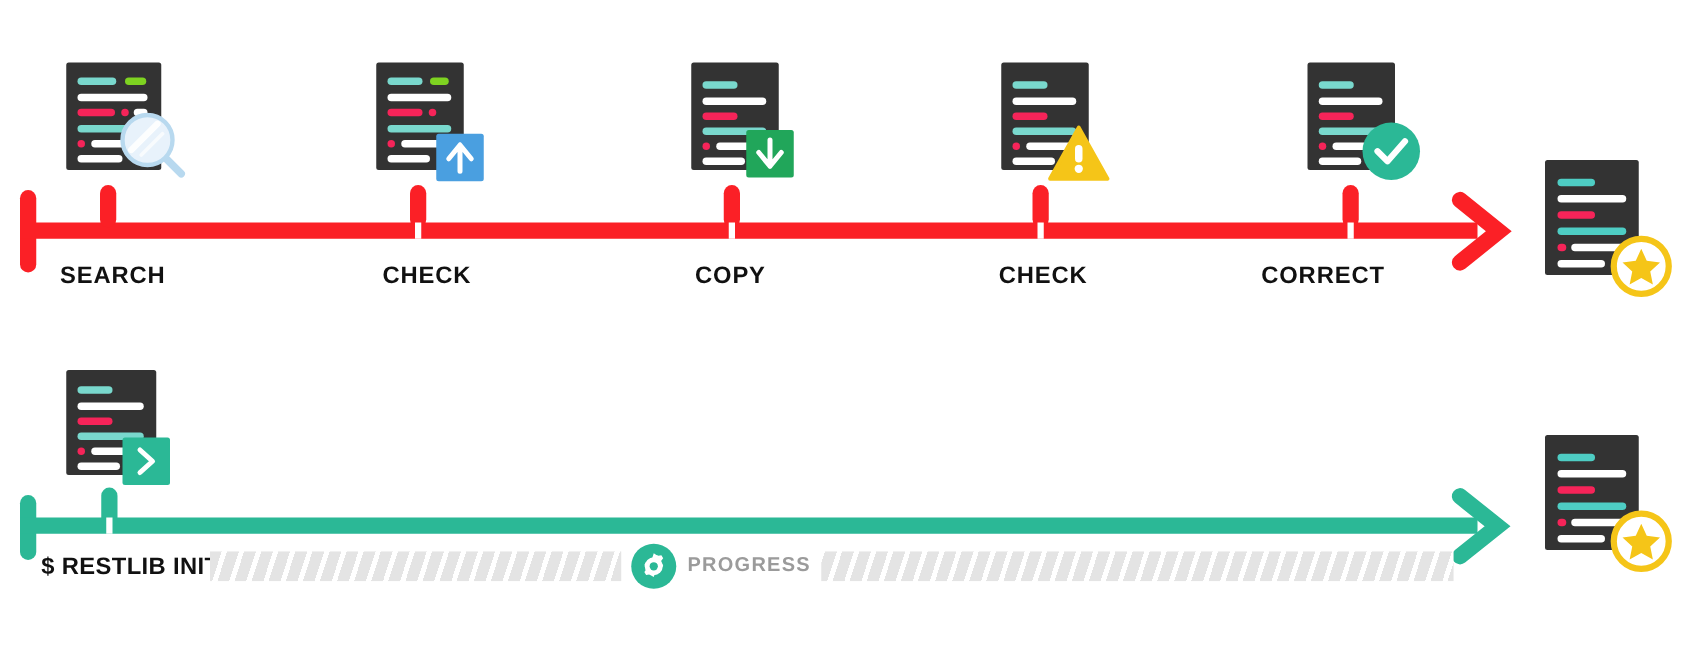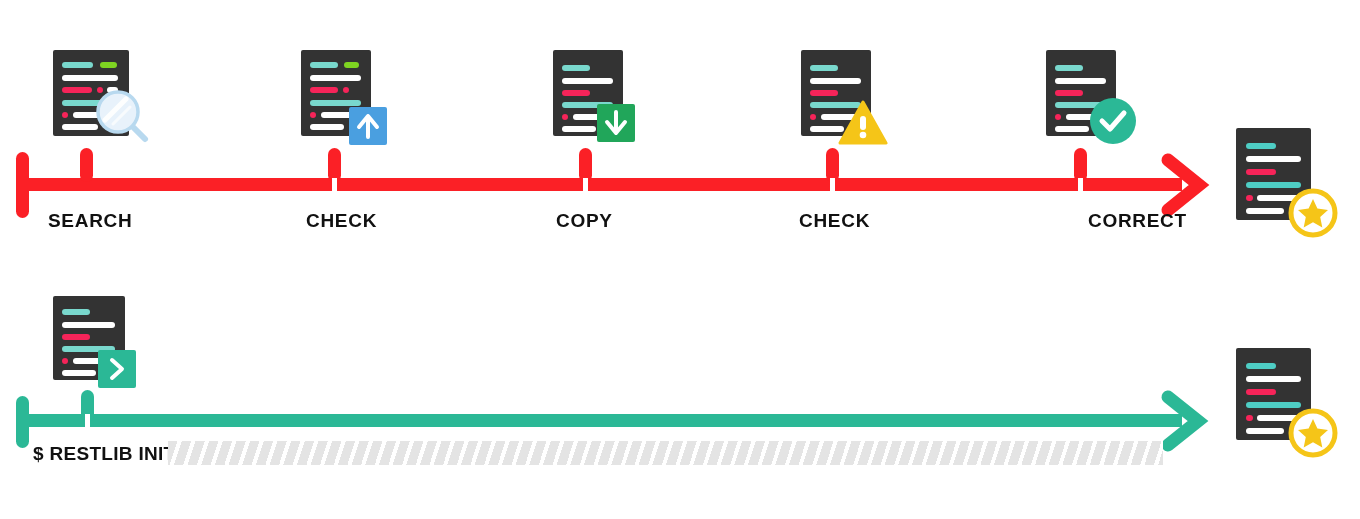--- a/index.html
+++ b/index.html
@@ -238,21 +238,21 @@
   <div class="tl-gap" style="left:1078px; top:178px; width:5px; height:13px;"></div>
 
   <svg class="tl-arrow" style="left:1158px; top:153px;" width="50" height="64" viewBox="0 0 50 64">
     <path d="M10 7 L41 32 L10 57" stroke="#fb2026" stroke-width="13" fill="none" stroke-linecap="round" stroke-linejoin="miter"></path>
   </svg>
 
   <div class="step-label" style="left:48px;  top:210px;">SEARCH</div>
   <div class="step-label" style="left:306px; top:210px;">CHECK</div>
   <div class="step-label" style="left:556px; top:210px;">COPY</div>
   <div class="step-label" style="left:799px; top:210px;text-align:right;">CHECK</div>
-  <div class="step-label" style="left:1088px; top:210px;">CORRECT</div>
+  <div class="step-label" style="left:1009px; top:210px;">CORRECT</div>
 
   <div class="doc" style="left:53px; top:296px; width:72px; height:84px;">
     <div class="ln" style="left:9px; top:13px; width:28px; background:#79d8cd;"></div>
     <div class="ln" style="left:9px; top:26px; width:53px; background:#ffffff;"></div>
     <div class="ln" style="left:9px; top:38px; width:28px; background:#f62459;"></div>
     <div class="ln" style="left:9px; top:50px; width:53px; background:#79d8cd;"></div>
     <div class="ln" style="left:9px; top:62px; width:6px;  background:#f62459;"></div>
     <div class="ln" style="left:20px; top:62px; width:42px; background:#ffffff;"></div>
     <div class="ln" style="left:9px; top:74px; width:34px; background:#ffffff;"></div>
   </div>
@@ -284,14 +284,24 @@
   <svg class="tl-arrow" style="left:1158px; top:390px;" width="50" height="62" viewBox="0 0 50 62">
     <path d="M10 7 L40 31 L10 55" stroke="#2bb896" stroke-width="13" fill="none" stroke-linecap="round" stroke-linejoin="miter"></path>
   </svg>
 
   <div class="cmd-label" style="left:33px; top:443px;">$ RESTLIB INIT</div>
 
   <div class="progress-track" style="left:168px; top:441px; width:995px; height:24px;">
     <div class="progress-stripes"></div>
   </div>
 
+  <div class="progress-pill" style="left:497px; top:435px; height:36px;">
+    <div class="gear-circle">
+      <svg width="24" height="24" viewBox="0 0 24 24">
+        <path fill="#ffffff" d="M12 1.6 l2.1 1.3 a8.6 8.6 0 0 1 1.6 .66 l2.4 -.4 1.45 2.5 -1.55 1.9 a8.6 8.6 0 0 1 0 1.7 l1.55 1.9 -1.45 2.5 -2.4 -.4 a8.6 8.6 0 0 1 -1.6 .66 L12 20.6 9.9 19.3 a8.6 8.6 0 0 1 -1.6 -.66 l-2.4 .4 -1.45 -2.5 1.55 -1.9 a8.6 8.6 0 0 1 0 -1.7 L4.45 11.04 5.9 8.54 l2.4 .4 a8.6 8.6 0 0 1 1.6 -.66 Z"></path>
+        <circle cx="12" cy="12" r="7.2" fill="#ffffff"></circle>
+        <circle cx="12" cy="12" r="3.3" fill="#2bb896"></circle>
+      </svg>
+    </div>
+    <span class="progress-text">PROGRESS</span>
+  </div>
 
 </div>
 
 </body></html>

